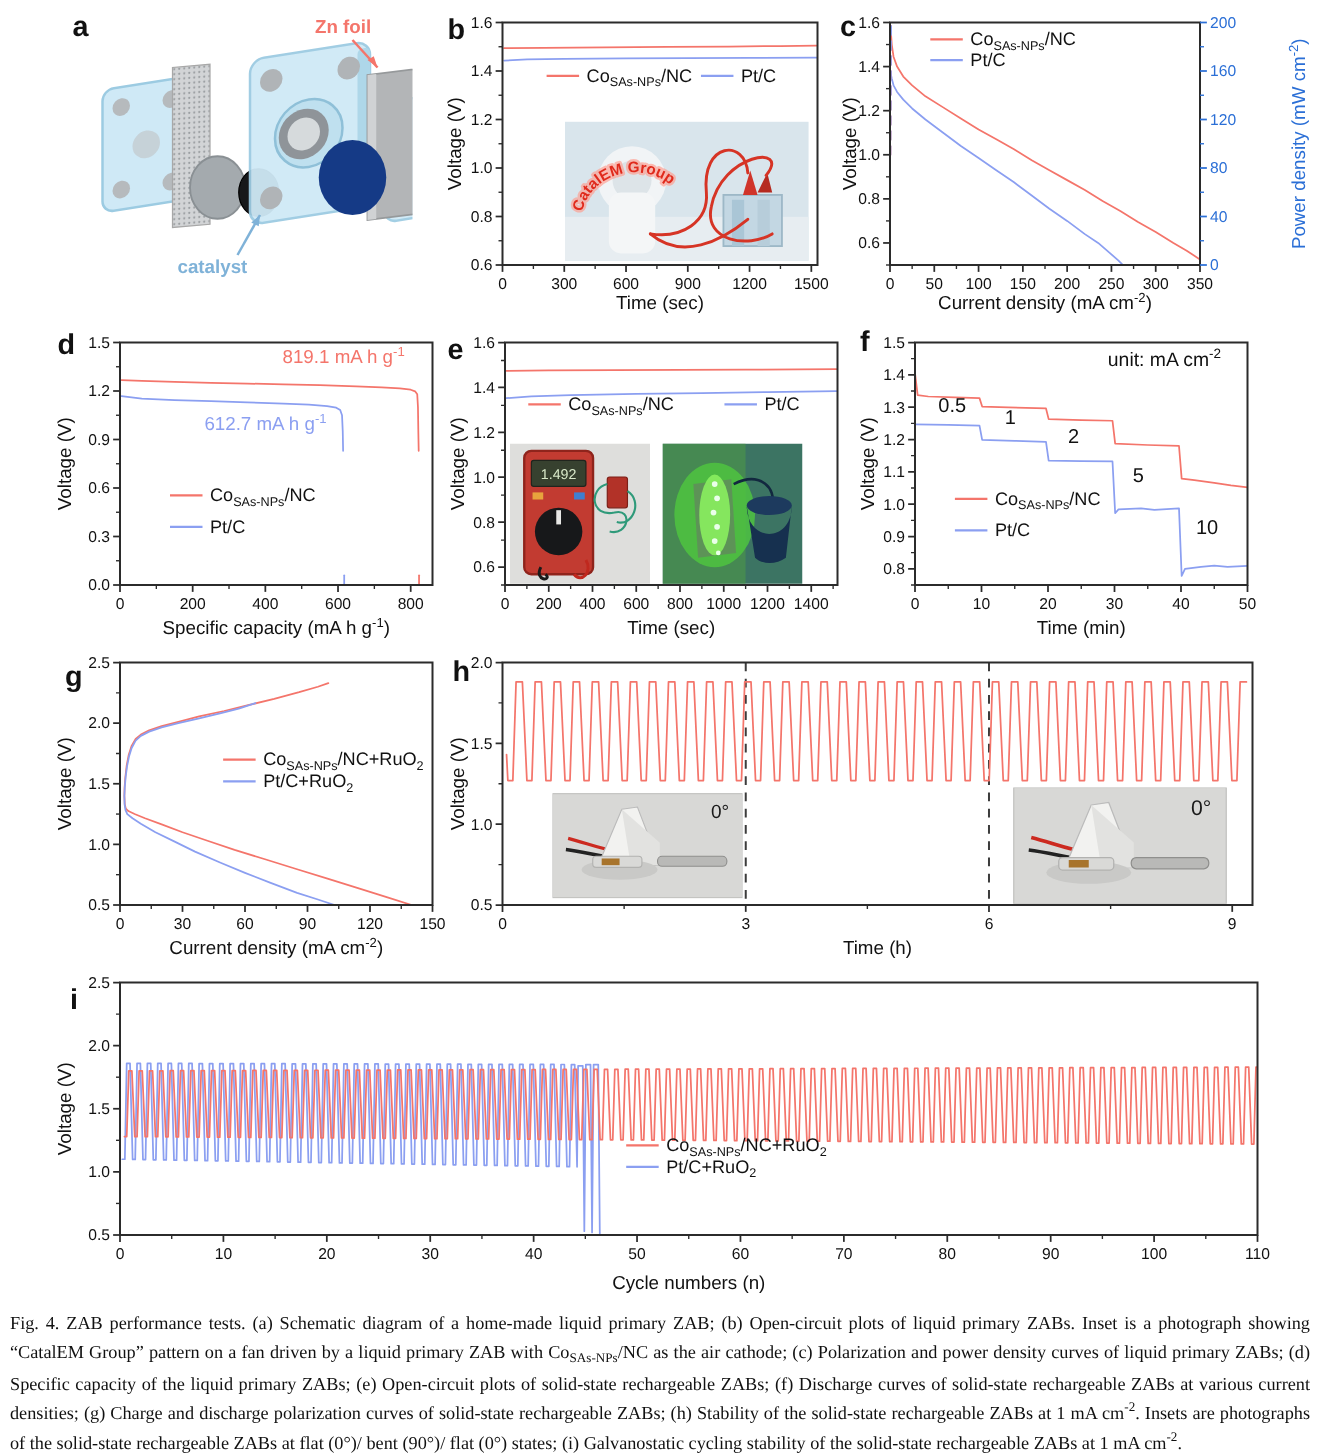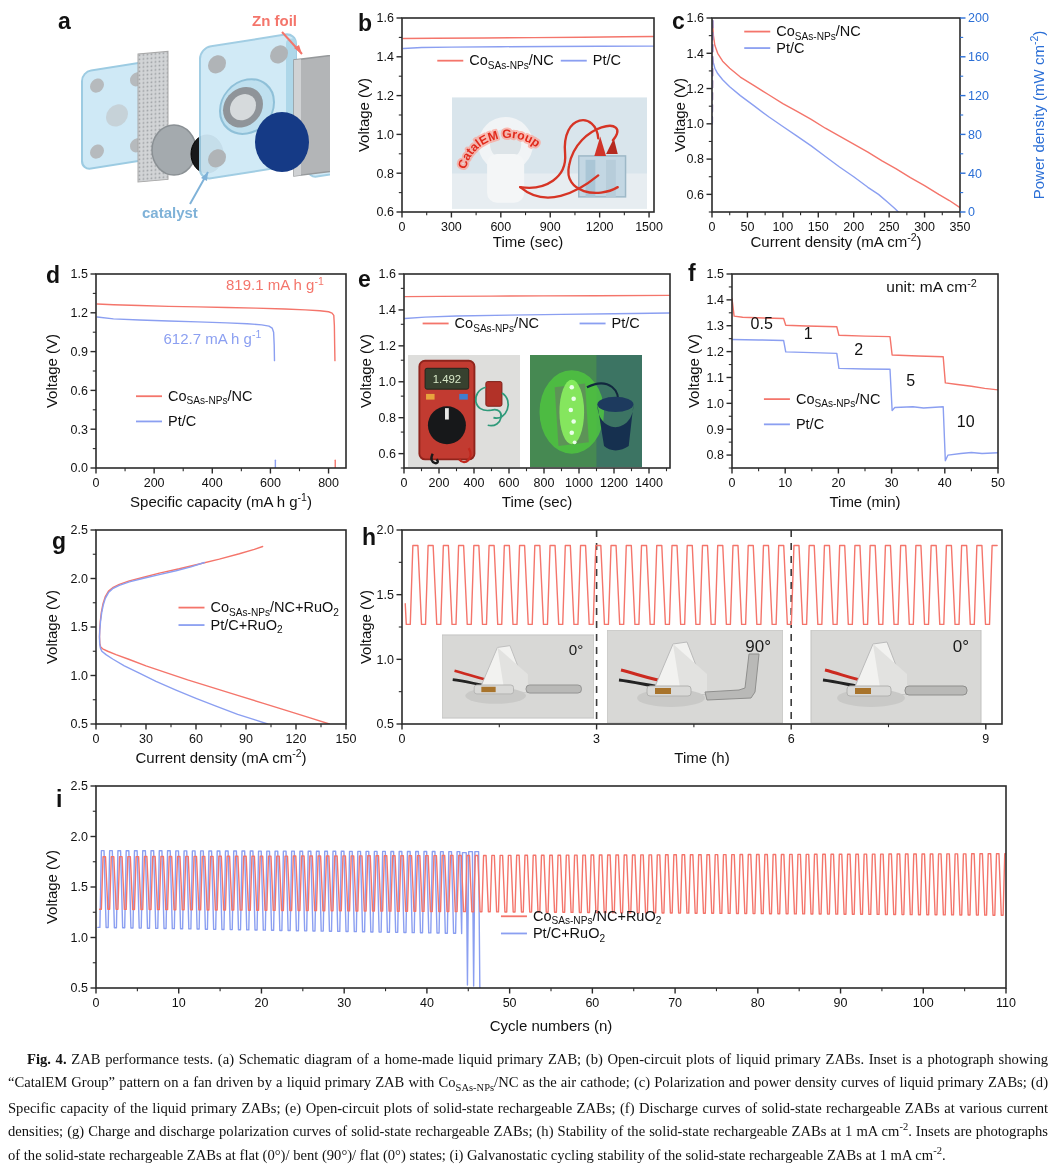--- a/index.html
+++ b/index.html
@@ -3,21 +3,21 @@
 <meta charset="utf-8">
 <style>
   html,body{margin:0;padding:0;background:#ffffff;}
   .fig{position:relative;width:1056px;height:1165px;background:#fff;font-family:"Liberation Sans","DejaVu Sans",sans-serif;overflow:hidden;}
   .panel{position:absolute;}
   .panel-letter{position:absolute;font-size:23px;font-weight:bold;color:#111;z-index:5;font-family:"Liberation Sans",sans-serif;}
   svg text{font-family:"Liberation Sans","DejaVu Sans",sans-serif;}
   .chart{display:block;}
   .inset{position:absolute;z-index:3;}
   .caption{position:absolute;left:8px;top:1048px;width:1040px;font-family:"Liberation Serif","DejaVu Serif",serif;font-size:14.6px;line-height:1.58;color:#111;text-align:justify;}
-  .cap-bold{font-weight:bold;margin-left:19px;}
+  .cap-bold{font-weight:normal;}
   sub,sup{font-size:72%;}
 </style>
 </head>
 <body>
 
 <div class="fig">
 
   <div class="panel-letter" style="left:58px;top:8px">a</div>
   <div class="panel-letter" style="left:358px;top:10px">b</div>
   <div class="panel-letter" style="left:672px;top:8px">c</div>
@@ -594,34 +594,20 @@
         <polygon points="62,14 76,12 96,64 40,66" fill="#f2f2f0" stroke="#bbb"></polygon>
         <polygon points="62,14 96,44 96,64 70,64" fill="#e2e2e0"></polygon>
         <ellipse cx="60" cy="68" rx="34" ry="9" fill="#c9c9c7"></ellipse>
         <rect x="36" y="56" width="44" height="10" rx="3" fill="#d9d9d7" stroke="#b2b2b0"></rect>
         <rect x="44" y="58" width="16" height="6" fill="#a8742c"></rect>
         <rect x="94" y="56" width="62" height="9" rx="4" fill="#b9b9b7" stroke="#8f8f8d"></rect>
         <text x="158" y="22" text-anchor="end" font-size="17" fill="#1a1a1a">0°</text>
       </svg>
     </div>
 
-    <div class="inset" style="left:253px;top:112px;width:176px;height:93px">
-      <svg width="176" height="93" viewBox="0 0 176 93">
-        <rect width="176" height="93" fill="#d8d8d6" stroke="#c2c2c0"></rect>
-        <path d="M14,40 C30,44 46,50 62,52" stroke="#cc2a20" stroke-width="3" fill="none"></path>
-        <path d="M12,50 C28,52 44,56 60,58" stroke="#222" stroke-width="3" fill="none"></path>
-        <polygon points="66,14 80,12 100,64 44,66" fill="#f2f2f0" stroke="#bbb"></polygon>
-        <polygon points="66,14 100,44 100,64 74,64" fill="#e2e2e0"></polygon>
-        <ellipse cx="64" cy="68" rx="34" ry="9" fill="#c9c9c7"></ellipse>
-        <rect x="40" y="56" width="44" height="10" rx="3" fill="#d9d9d7" stroke="#b2b2b0"></rect>
-        <rect x="48" y="58" width="16" height="6" fill="#a8742c"></rect>
-        <path d="M98,62 L132,60 L138,58 L142,24 L152,24 L148,62 L144,68 L100,70 Z" fill="#b9b9b7" stroke="#8f8f8d"></path>
-        <text x="164" y="22" text-anchor="end" font-size="17" fill="#1a1a1a">90°</text>
-      </svg>
-    </div>
 
     <div class="inset" style="left:456px;top:112px;width:172px;height:93px">
       <svg width="172" height="93" viewBox="0 0 170 93">
         <rect width="170" height="93" fill="#d8d8d6" stroke="#c2c2c0"></rect>
         <path d="M14,40 C30,44 44,50 60,52" stroke="#cc2a20" stroke-width="3" fill="none"></path>
         <path d="M12,50 C28,52 42,56 58,58" stroke="#222" stroke-width="3" fill="none"></path>
         <polygon points="62,14 76,12 96,64 40,66" fill="#f2f2f0" stroke="#bbb"></polygon>
         <polygon points="62,14 96,44 96,64 70,64" fill="#e2e2e0"></polygon>
         <ellipse cx="60" cy="68" rx="34" ry="9" fill="#c9c9c7"></ellipse>
         <rect x="36" y="56" width="44" height="10" rx="3" fill="#d9d9d7" stroke="#b2b2b0"></rect>

